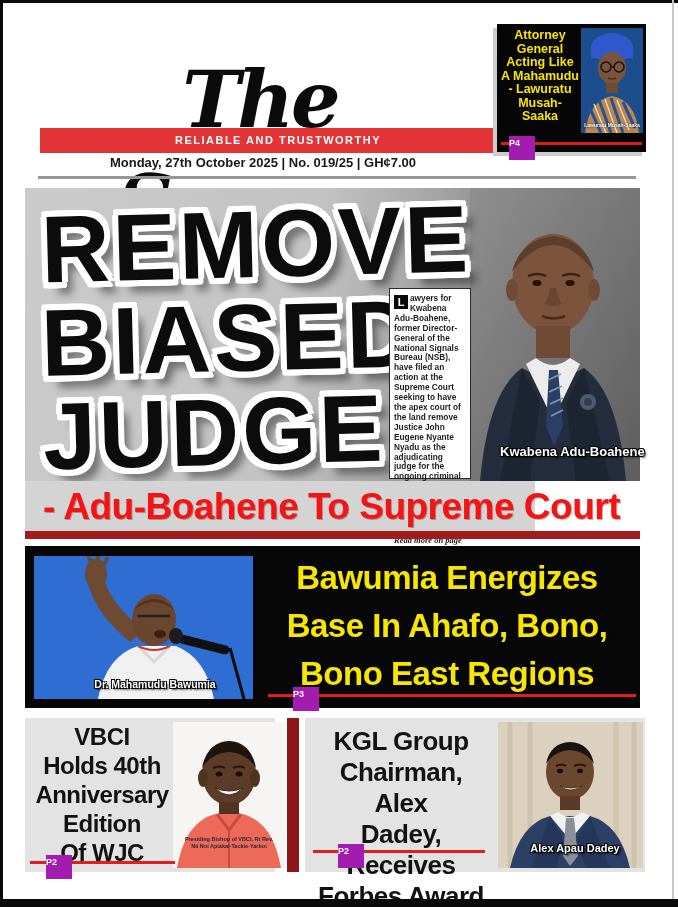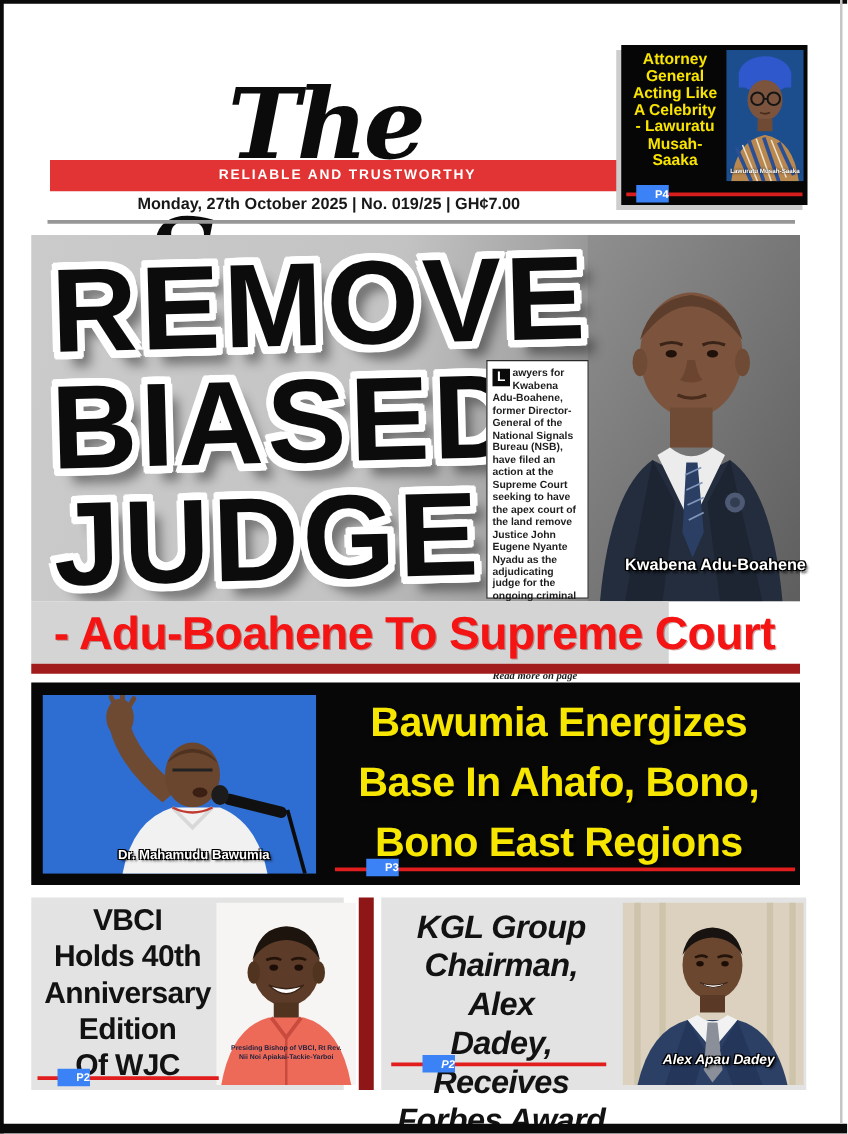--- a/index.html
+++ b/index.html
@@ -23,30 +23,30 @@
     position:absolute;left:40px;top:128px;width:476px;height:25px;background:#e23434;
     color:#fff;font-weight:bold;font-size:11px;line-height:25px;text-align:center;letter-spacing:1.5px;
   }
   .dateline{
     position:absolute;left:40px;top:155px;width:446px;height:16px;
     color:#181818;font-weight:bold;font-size:13px;text-align:center;
   }
   .head-rule{position:absolute;left:38px;top:176px;width:598px;height:3px;background:#979797;}
 
   
-  .teaser{position:absolute;left:497px;top:36px;width:149px;height:128px;background:#060606;
+  .teaser{position:absolute;left:497px;top:24px;width:149px;height:128px;background:#060606;
     box-shadow:-4px 4px 0 #cdcdcd;}
   .teaser-headline{position:absolute;left:1px;top:5px;width:84px;text-align:center;
     color:#f8e400;font-weight:bold;font-size:12.5px;line-height:13.5px;}
   .teaser-photo{position:absolute;right:3px;top:4px;width:62px;height:105px;}
   .teaser-cap{position:absolute;right:3px;top:98px;width:62px;text-align:center;
     color:#fff;font-size:5px;font-weight:bold;text-shadow:0 0 2px #000;}
   .teaser-line{position:absolute;left:4px;top:118px;width:141px;height:3px;background:#d81d1d;}
-  .badge{position:absolute;background:#3b82f6;color:#fff;font-weight:bold;font-size:9px;
-    width:26px;height:14px;line-height:14px;text-align:right;}
+  .badge{position:absolute;background:#a21caf;color:#fff;font-weight:bold;font-size:9px;
+    width:26px;height:24px;line-height:14px;text-align:left;}
   .teaser-badge{left:12px;top:112px;}
 
   
   .lead{position:absolute;left:25px;top:188px;width:615px;height:293px;
     background:linear-gradient(100deg,#cbcbcb 0%,#c3c3c3 45%,#a5a5a5 62%,#7d7d7d 78%,#5f5f5f 100%);}
   .lead-photo{position:absolute;left:445px;top:0;width:170px;height:293px;}
   .hl-line{
     position:absolute;left:16px;font-weight:bold;font-size:95px;line-height:92px;letter-spacing:3px;
     color:#0c0c0c;transform:rotate(-1.5deg);
     text-shadow:-5px -5px 0 #fff,5px -5px 0 #fff,-5px 5px 0 #fff,5px 5px 0 #fff,
@@ -87,21 +87,21 @@
   .story3-headline{position:absolute;left:3px;top:4px;width:148px;text-align:center;
     color:#121212;font-weight:bold;font-size:24px;line-height:29px;letter-spacing:-0.5px;}
   .story3-photo{position:absolute;left:148px;top:4px;width:112px;height:146px;}
   .story3-photo-cap{position:absolute;left:148px;top:118px;width:112px;text-align:center;
     color:#23233f;font-weight:bold;font-size:5.5px;line-height:7px;}
   .story3-line{position:absolute;left:5px;top:143px;width:145px;height:3px;background:#e11d1d;}
   .story3-badge{left:21px;top:137px;}
 
   .section-divider{position:absolute;left:287px;top:718px;width:12px;height:154px;background:#8e1616;}
 
-  .story4{position:absolute;left:305px;top:718px;width:340px;height:154px;background:#e3e3e3;font-style:italic;}
+  .story4{position:absolute;left:305px;top:718px;width:340px;height:154px;background:#e3e3e3;}
   .story4-headline{position:absolute;left:6px;top:8px;width:180px;text-align:center;
     color:#121212;font-weight:bold;font-size:26px;line-height:31px;letter-spacing:-0.5px;}
   .story4-photo{position:absolute;left:193px;top:4px;width:145px;height:146px;}
   .story4-photo-cap{position:absolute;left:205px;top:124px;width:130px;text-align:center;font-size:11px;}
   .story4-line{position:absolute;left:8px;top:132px;width:172px;height:3px;background:#e11d1d;}
   .story4-badge{left:33px;top:126px;}
 </style>
 </head>
 <body>
 
@@ -112,21 +112,21 @@
   <div class="masthead-title">The Source</div>
   <div class="tagline">RELIABLE AND TRUSTWORTHY</div>
   <div class="dateline">Monday, 27th October 2025  |  No. 019/25  |  GH¢7.00</div>
   <div class="head-rule"></div>
 
   <div class="teaser">
     <div class="teaser-headline">
       <div>Attorney</div>
       <div>General</div>
       <div>Acting Like</div>
-      <div>A Celebrity</div>
+      <div>A Mahamudu</div>
       <div>- Lawuratu</div>
       <div>Musah-</div>
       <div>Saaka</div>
     </div>
     <svg class="teaser-photo" viewBox="0 0 62 105" preserveAspectRatio="none">
       <rect width="62" height="105" fill="#1c4e8e"></rect>
       <ellipse cx="31" cy="20" rx="21" ry="15" fill="#2f58cc"></ellipse>
       <rect x="10" y="18" width="42" height="12" fill="#2f58cc"></rect>
       <ellipse cx="31" cy="40" rx="14" ry="16" fill="#7c543d"></ellipse>
       <circle cx="25" cy="39" r="5" fill="none" stroke="#151515" stroke-width="1.6"></circle>

